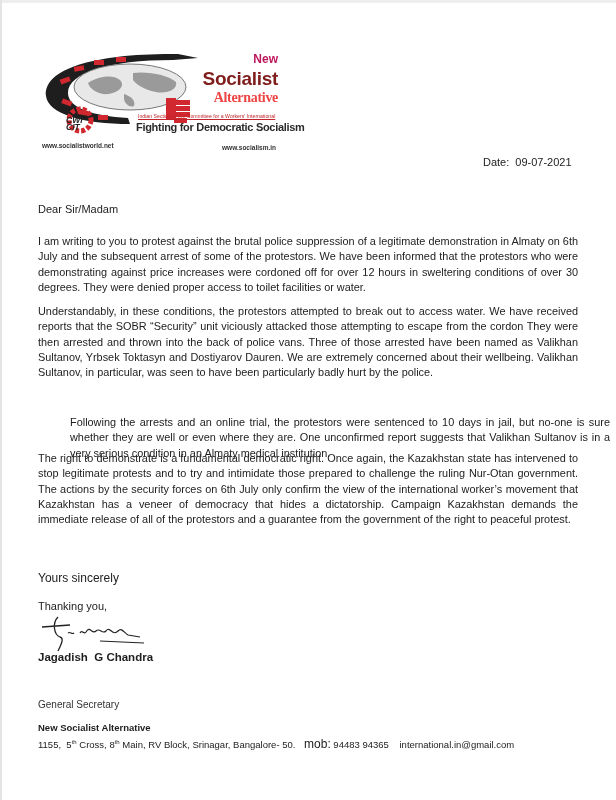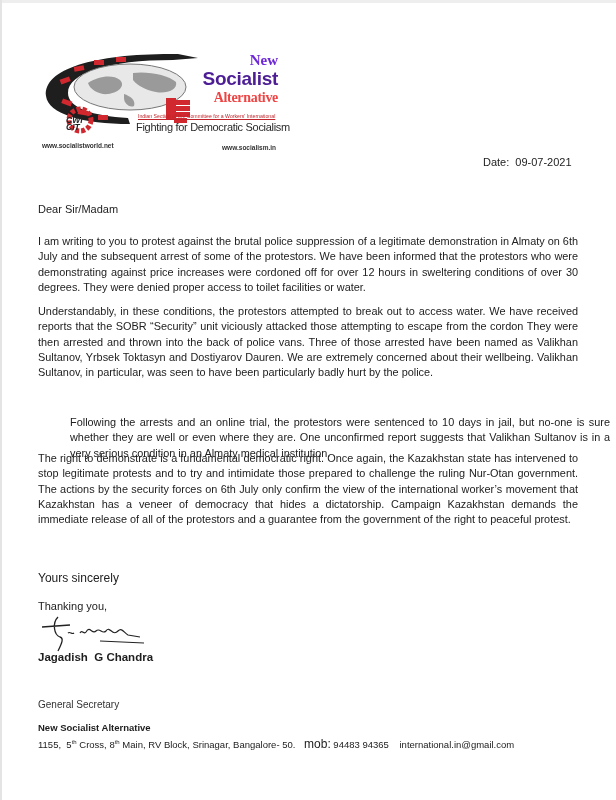--- a/index.html
+++ b/index.html
@@ -7,25 +7,25 @@
     width: 616px; height: 800px; overflow: hidden; background: #ffffff;
     font-family: "Liberation Sans", sans-serif; color: #1e1e1e;
     position: relative;
   }
   .page-edge { position: absolute; left: 0; top: 0; width: 2px; height: 800px; background: #e4e4e4; }
   .page-top { position: absolute; left: 0; top: 0; width: 616px; height: 3px; background: #eeeeee; }
 
   
   .logo { position: absolute; left: 38px; top: 38px; width: 250px; height: 118px; }
   .logo svg { position: absolute; left: 0; top: 0; }
-  .logo-new { position: absolute; right: 10px; top: 14px; font-size: 15px; font-weight: bold; color: #6d28d9; font-family: Liberation Serif, serif; }
-  .logo-socialist { position: absolute; right: 10px; top: 30px; font-size: 19px; font-weight: bold; color: #4c1d95; letter-spacing: -0.3px; }
+  .logo-new { position: absolute; right: 10px; top: 14px; font-size: 12px; font-weight: bold; color: #be185d; }
+  .logo-socialist { position: absolute; right: 10px; top: 30px; font-size: 19px; font-weight: bold; color: #7f1d1d; letter-spacing: -0.3px; }
   .logo-alternative { position: absolute; right: 10px; top: 52px; font-size: 14px; font-weight: bold; color: #ef4444; letter-spacing: -0.3px; font-family: Liberation Serif, serif; }
   .logo-section { position: absolute; left: 100px; top: 75px; font-size: 5.2px; color: #c0242a; text-decoration: underline; white-space: nowrap; }
-  .logo-fighting { position: absolute; left: 98px; top: 83px; font-size: 11px; font-weight: normal; color: #2a2a2a; white-space: nowrap; letter-spacing: -0.3px; }
+  .logo-fighting { position: absolute; left: 98px; top: 83px; font-size: 11px; font-weight: bold; color: #2a2a2a; white-space: nowrap; letter-spacing: -0.3px; }
   .logo-cwi { position: absolute; left: 28px; top: 79px; font-size: 8.5px; font-weight: bold; color: #222; line-height: 7px; font-style: italic; }
   .logo-url-left { position: absolute; left: 4px; top: 104px; font-size: 6.5px; font-weight: bold; color: #333; }
   .logo-url-right { position: absolute; right: 12px; top: 106px; font-size: 6.5px; font-weight: bold; color: #333; }
 
   .date { position: absolute; left: 483px; top: 156px; font-size: 11px; color: #222; white-space: pre; }
   .date .lbl { margin-right: 6px; }
 
   .salutation { position: absolute; left: 38px; top: 203px; font-size: 11px; color: #222; }
 
   .para {

